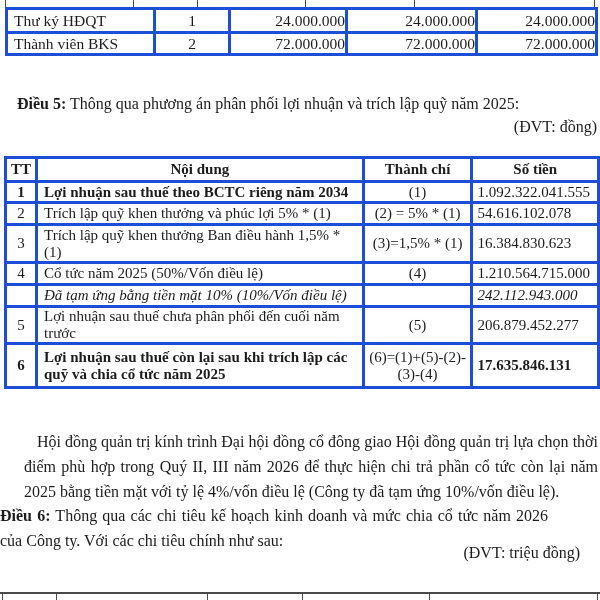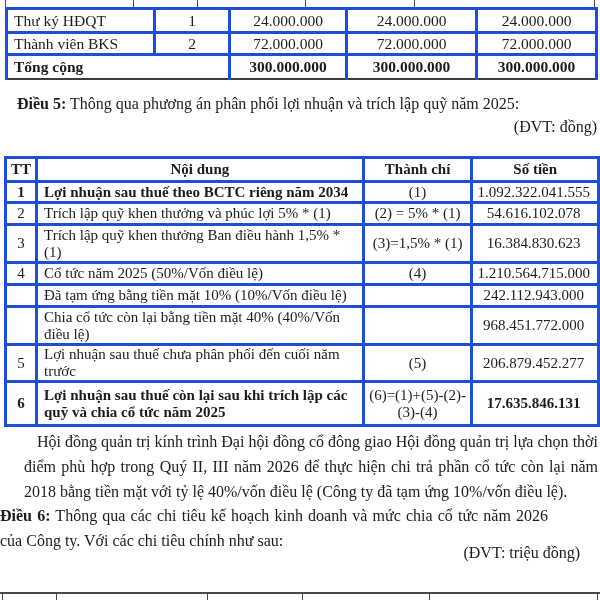--- a/index.html
+++ b/index.html
@@ -9,41 +9,41 @@
     font-family: "Liberation Serif", serif;
   }
   table { border-collapse: collapse; table-layout: fixed; }
   td { border: 3px solid #1d4ed8; vertical-align: middle; overflow: hidden; }
 
   
   #top-table { position: absolute; top: 7px; left: 5px; font-size: 15.5px; }
   #top-table td { padding: 0; }
   #top-table td.lbl { text-align: left; padding-left: 6px; }
   #top-table td.qty { text-align: center; }
-  #top-table td.num { text-align: center; }
+  #top-table td.num { text-align: right; }
   #top-table tr.total td { font-weight: bold; border-bottom: 2px solid #3d3d3d; }
   .cut-stub { position: absolute; top: 0; width: 1px; height: 7px; background: #4a4a4a; }
 
   
   .article { font-size: 16px; line-height: 25px; }
   #dieu5 { position: absolute; top: 91px; left: 17px; width: 595px; }
   #dvt1  { position: absolute; top: 118px; right: 3px; font-size: 16px; }
   .art-label { font-weight: bold; }
 
   
   #main-table { position: absolute; top: 156px; left: 4px; font-size: 15px; padding-left: 12px; }
   #main-table td { padding: 0 4px; }
   #main-table tr.hdr td { font-weight: bold; text-align: center; height: 21px; }
   #main-table td.tt   { text-align: center; }
   #main-table td.cnt  { text-align: left; padding-left: 6px; }
   #main-table td.crit { text-align: center; }
-  #main-table td.amt  { text-align: center; padding-right: 7px; }
+  #main-table td.amt  { text-align: left; padding-right: 7px; }
   #main-table tr.b-cnt td.tt, #main-table tr.b-cnt td.cnt { font-weight: bold; }
   #main-table tr.b-amt td.amt { font-weight: bold; }
-  #main-table tr.ital td.cnt, #main-table tr.ital td.amt { }
+  #main-table tr.ital td.cnt, #main-table tr.ital td.amt { font-style: italic; }
   tr.h21 { height: 21px; } tr.h22 { height: 22px; } tr.h37 { height: 37px; }
   tr.h38 { height: 38px; } tr.h44 { height: 44px; }
 
   
   #para1 { position: absolute; top: 429px; left: 24px; width: 574px;
            text-align: justify; text-indent: 13px; }
   #dieu6 { position: absolute; top: 503px; left: 0; width: 548px; text-align: justify; }
   #dvt2  { position: absolute; top: 544px; right: 20px; font-size: 16px; }
 
   
@@ -75,26 +75,20 @@
     <td class="num">24.000.000</td>
     <td class="num">24.000.000</td>
     <td class="num">24.000.000</td>
   </tr>
   <tr style="height:22px">
     <td class="lbl">Thành viên BKS</td>
     <td class="qty">2</td>
     <td class="num">72.000.000</td>
     <td class="num">72.000.000</td>
     <td class="num">72.000.000</td>
-  </tr>
-  <tr class="total" style="height:24px">
-    <td class="lbl" colspan="2">Tổng cộng</td>
-    <td class="num">300.000.000</td>
-    <td class="num">300.000.000</td>
-    <td class="num">300.000.000</td>
   </tr>
 </tbody>
   </table>
 
 <div id="dieu5" class="article">
   <span class="art-label">Điều 5:</span>
   <span>Thông qua phương án phân phối lợi nhuận và trích lập quỹ năm 2025:</span>
 </div>
 <div id="dvt1">(ĐVT: đồng)</div>
 
@@ -135,42 +129,36 @@
     <td class="cnt">Cổ tức năm 2025 (50%/Vốn điều lệ)</td>
     <td class="crit">(4)</td>
     <td class="amt">1.210.564.715.000</td>
   </tr>
   <tr class="h22 ital">
     <td class="tt"></td>
     <td class="cnt">Đã tạm ứng bằng tiền mặt 10% (10%/Vốn điều lệ)</td>
     <td class="crit"></td>
     <td class="amt">242.112.943.000</td>
   </tr>
-  <tr class="h38 ital">
-    <td class="tt"></td>
-    <td class="cnt">Chia cổ tức còn lại bằng tiền mặt 40% (40%/Vốn điều lệ)</td>
-    <td class="crit"></td>
-    <td class="amt">968.451.772.000</td>
-  </tr>
   <tr class="h37">
     <td class="tt">5</td>
     <td class="cnt">Lợi nhuận sau thuế chưa phân phối đến cuối năm trước</td>
     <td class="crit">(5)</td>
     <td class="amt">206.879.452.277</td>
   </tr>
   <tr class="h44 b-cnt b-amt">
     <td class="tt">6</td>
     <td class="cnt">Lợi nhuận sau thuế còn lại sau khi trích lập các quỹ và chia cổ tức năm 2025</td>
     <td class="crit">(6)=(1)+(5)-(2)-(3)-(4)</td>
     <td class="amt">17.635.846.131</td>
   </tr>
 </tbody>
   </table>
 
-<div id="para1" class="article">Hội đồng quản trị kính trình Đại hội đồng cổ đông giao Hội đồng quản trị lựa chọn thời điểm phù hợp trong Quý II, III năm 2026 để thực hiện chi trả phần cổ tức còn lại năm 2018 bằng tiền mặt với tỷ lệ 40%/vốn điều lệ (Công ty đã tạm ứng 10%/vốn điều lệ).</div>
+<div id="para1" class="article">Hội đồng quản trị kính trình Đại hội đồng cổ đông giao Hội đồng quản trị lựa chọn thời điểm phù hợp trong Quý II, III năm 2026 để thực hiện chi trả phần cổ tức còn lại năm 2025 bằng tiền mặt với tỷ lệ 4%/vốn điều lệ (Công ty đã tạm ứng 10%/vốn điều lệ).</div>
 
 <div id="dieu6" class="article">
   <span class="art-label">Điều 6:</span>
   <span>Thông qua các chi tiêu kế hoạch kinh doanh và mức chia cổ tức năm 2026 của Công ty. Với các chi tiêu chính như sau:</span>
 </div>
 <div id="dvt2">(ĐVT: triệu đồng)</div>
 
 <div id="bottom-line"></div>
 <div class="bot-stub" style="left:2px"></div>
 <div class="bot-stub" style="left:56px"></div>

